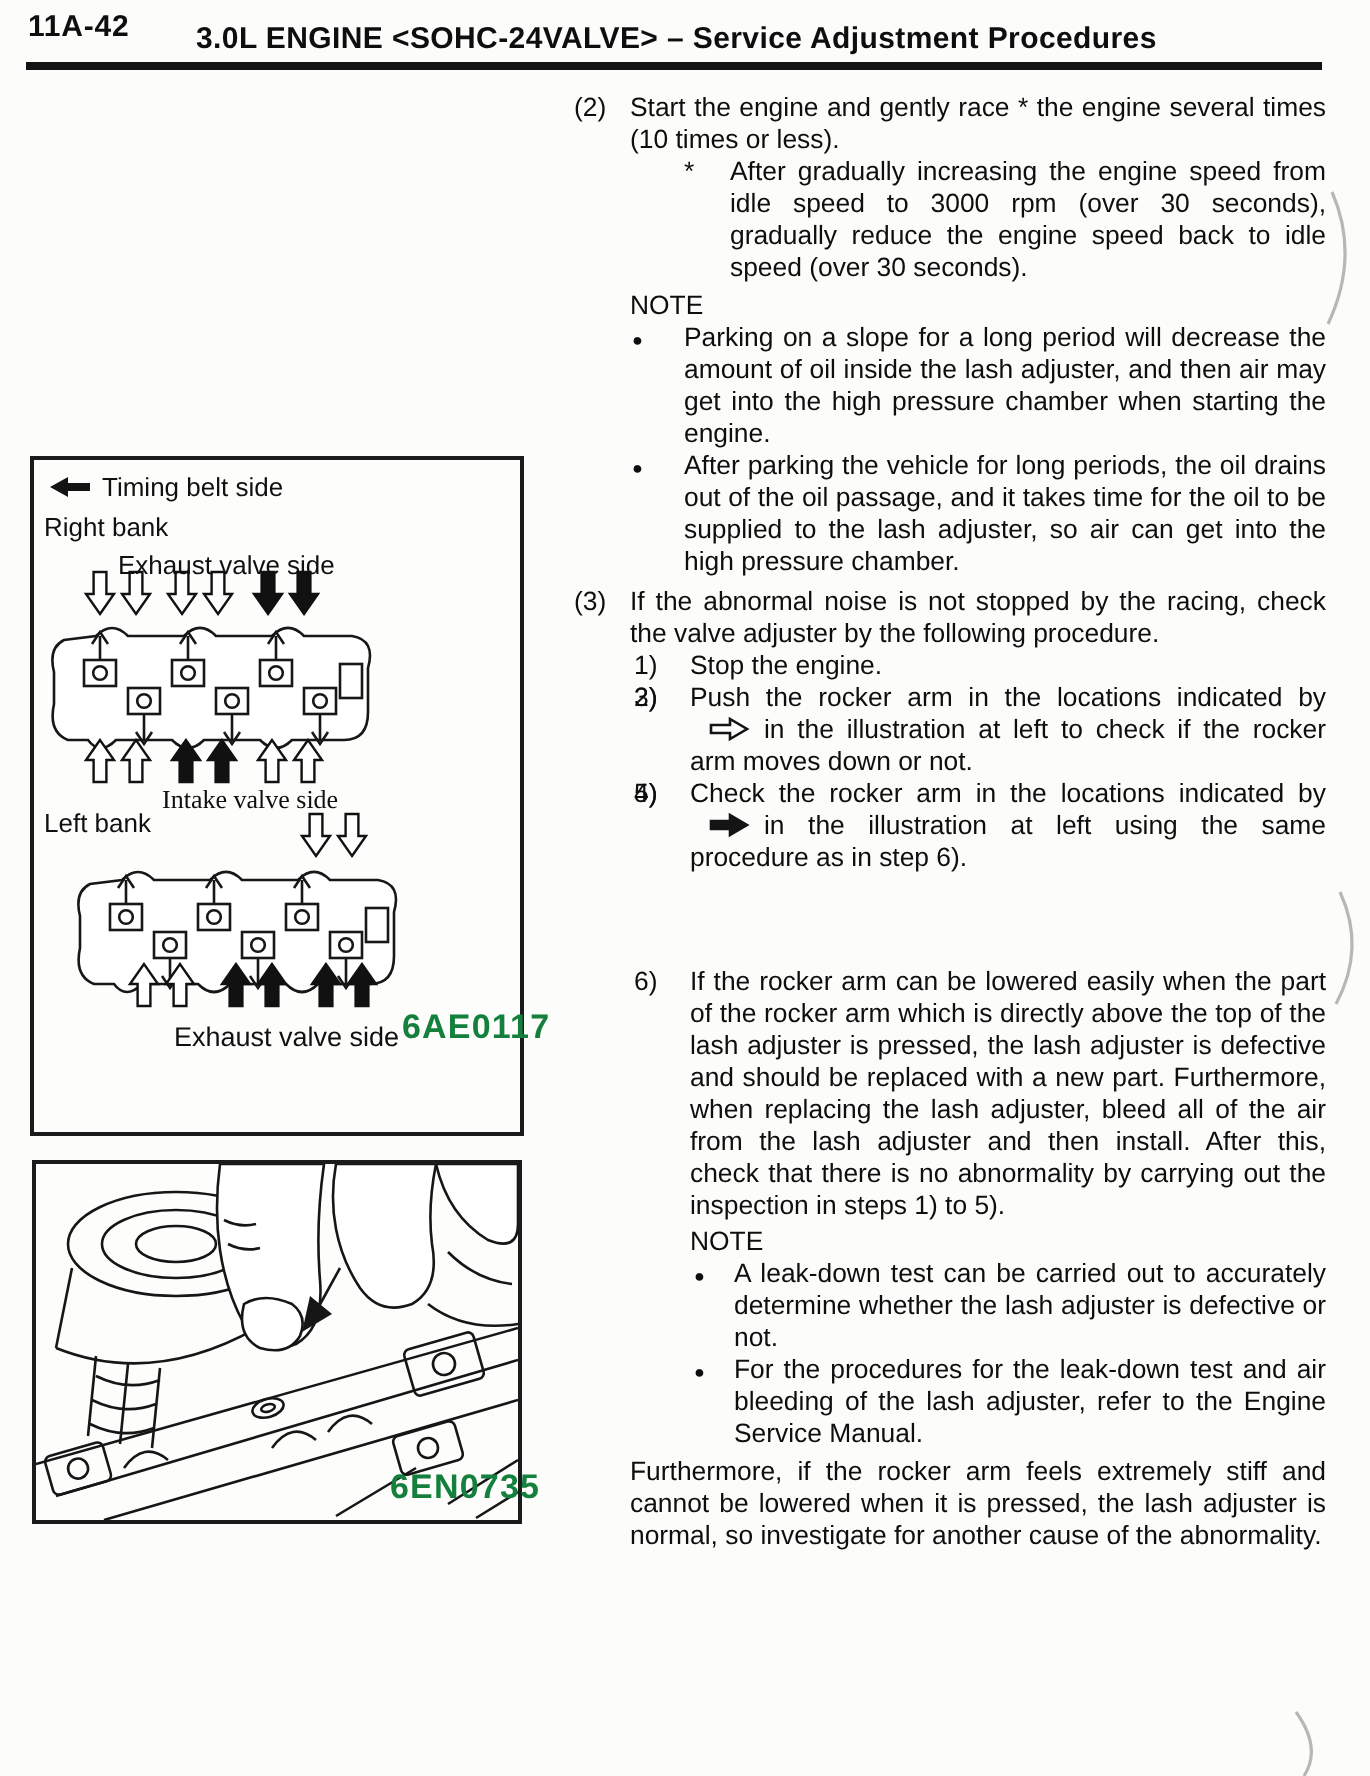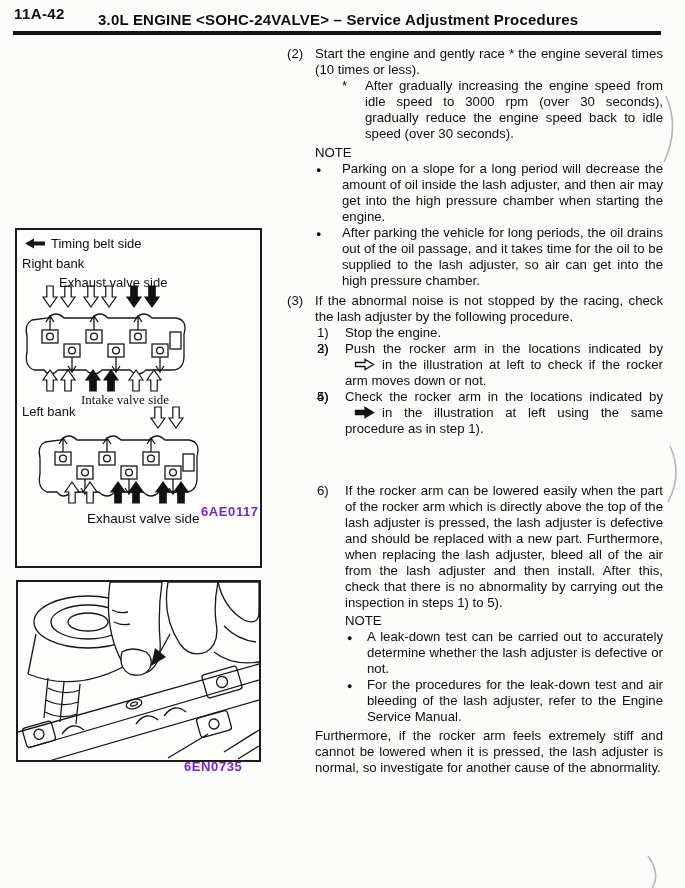--- a/index.html
+++ b/index.html
@@ -12,21 +12,21 @@
   .hdr-num{position:absolute;left:14px;top:5px;font-size:15px;font-weight:bold;letter-spacing:.4px;}
   .hdr-title{position:absolute;left:98px;top:11px;font-size:15px;font-weight:bold;letter-spacing:.2px;white-space:nowrap;}
   .hdr-rule{position:absolute;left:13px;top:31px;width:648px;height:4px;background:#141414;}
   
   .fig{position:absolute;background:#fdfdfc;border:2px solid #1b1b1b;}
   .fig1{left:15px;top:228px;width:243px;height:336px;}
   .fig2{left:16px;top:580px;width:241px;height:178px;}
   .fig svg.art{position:absolute;left:0;top:0;}
   .flabel{position:absolute;font-size:13px;color:#101010;white-space:nowrap;display:flex;align-items:center;gap:6px;}
   .flabel.big{font-size:13.5px;}
-  .fcode{position:absolute;font-size:13px;font-weight:bold;letter-spacing:.6px;color:#6d28d9;white-space:nowrap;}
+  .fcode{position:absolute;font-size:17px;font-weight:bold;letter-spacing:.6px;color:#15803d;white-space:nowrap;}
   
   .col{position:absolute;left:287px;top:46px;width:376px;font-size:13.2px;line-height:16px;text-align:justify;}
   .hang{position:relative;padding-left:28px;}
   .hang .mk{position:absolute;left:0;top:0;}
   .foot{position:relative;padding-left:78px;}
   .foot .mk{position:absolute;left:55px;top:0;}
   .note{margin-left:28px;margin-top:3px;}
   .brow{position:relative;padding-left:27px;}
   .brow .dot{position:absolute;left:1px;top:1px;font-size:9px;}
   .subs{margin-left:28px;}
@@ -165,21 +165,21 @@
         <path fill="#ffffff" d="M104,70 Q100,86 112,92 Q126,96 132,86 Q136,76 128,70 Q114,64 104,70 Z"></path>
         <path fill="#ffffff" d="M150,0 C146,22 150,44 162,62 Q172,76 188,70 Q202,62 198,40 C196,24 198,10 200,0 Z"></path>
         <path fill="#ffffff" d="M200,0 Q206,26 226,38 Q241,44 241,30 L241,0 Z"></path>
         <path d="M206,44 Q220,58 238,60 M196,70 Q214,84 241,80"></path>
         <path d="M96,40 Q104,44 112,42 M94,28 Q102,32 110,30"></path>
 
         <path d="M152,52 L141,72"></path>
         <path d="M133,84 L137,66 L148,75 Z" fill="#161616" stroke="none"></path>
       </g>
     </svg>
-    <div class="fcode" style="left:166px;top:152px;margin-top:25px;">6EN0735</div>
+    <div class="fcode" style="left:177px;top:152px;">6EN0735</div>
   </div>
 
   <div class="col">
 
     <div class="hang">
       <span class="mk">(2)</span>
       <div>Start the engine and gently race * the engine several times (10 times or less).</div>
     </div>
 
     <div class="foot">
@@ -194,21 +194,21 @@
         <span>Parking on a slope for a long period will decrease the amount of oil inside the lash adjuster, and then air may get into the high pressure chamber when starting the engine.</span>
       </div>
       <div class="brow">
         <span class="dot">●</span>
         <span>After parking the vehicle for long periods, the oil drains out of the oil passage, and it takes time for the oil to be supplied to the lash adjuster, so air can get into the high pressure chamber.</span>
       </div>
     </div>
 
     <div class="hang" style="margin-top:4px;">
       <span class="mk">(3)</span>
-      <div>If the abnormal noise is not stopped by the racing, check the lash adjuster by the following procedure.</div>
+      <div>If the abnormal noise is not stopped by the racing, check the valve adjuster by the following procedure.</div>
     </div>
 
     <div class="subs">
       <div class="sub">
         <span class="mk">1)</span>
         <span>Stop the engine.</span>
       </div>
       <div class="sub">
         <span class="mk">2)</span>
       </div>
@@ -218,21 +218,21 @@
             <path d="M1.5,4.5 H11 V1.5 L19.5,6.5 L11,11.5 V8.5 H1.5 Z" fill="#ffffff" stroke="#141414" stroke-width="1.3"></path>
           </svg><span>in the illustration at left to check if the rocker arm moves down or not.</span>
       </div>
       <div class="sub">
         <span class="mk">4)</span>
       </div>
       <div class="sub">
         <span class="mk">5)</span>
         <span>Check the rocker arm in the locations indicated by</span><svg class="inarrow" width="21" height="13" viewBox="0 0 21 13">
             <path d="M1.5,4.5 H11 V1.5 L19.5,6.5 L11,11.5 V8.5 H1.5 Z" fill="#141414" stroke="#141414" stroke-width="1.3"></path>
-          </svg><span>in the illustration at left using the same procedure as in step 1).</span>
+          </svg><span>in the illustration at left using the same procedure as in step 6).</span>
       </div>
 
       <div class="sub gap6">
         <span class="mk">6)</span>
         <span>If the rocker arm can be lowered easily when the part of the rocker arm which is directly above the top of the lash adjuster is pressed, the lash adjuster is defective and should be replaced with a new part. Furthermore, when replacing the lash adjuster, bleed all of the air from the lash adjuster and then install. After this, check that there is no abnormality by carrying out the inspection in steps 1) to 5).</span>
       </div>
     </div>
 
     <div class="note2">
       <div>NOTE</div>

